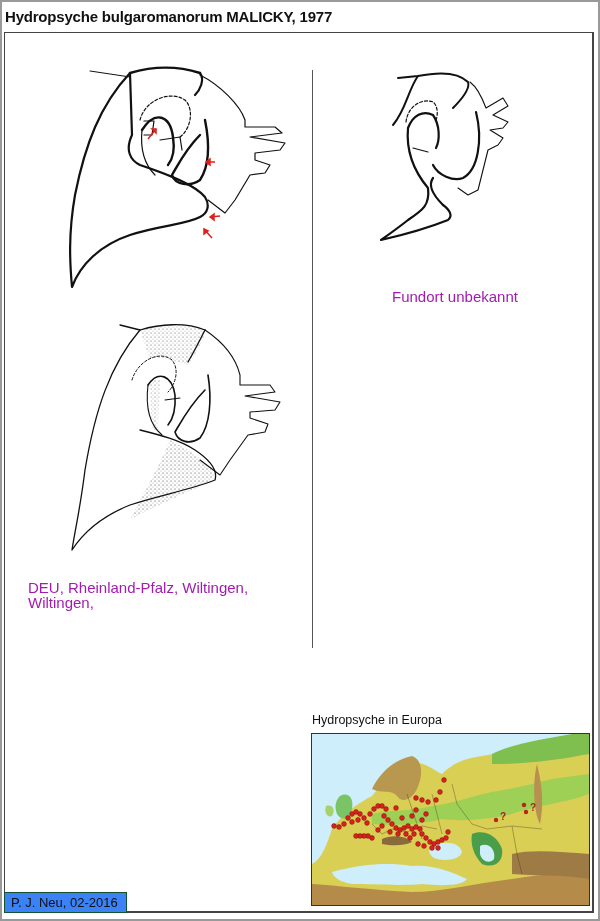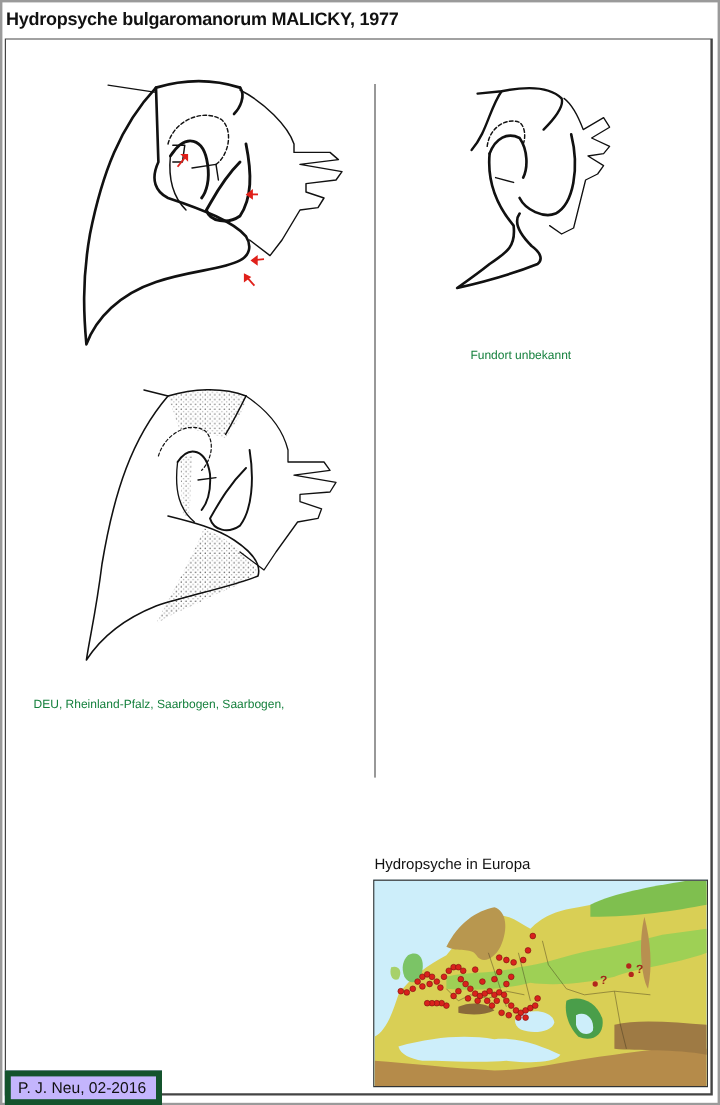--- a/index.html
+++ b/index.html
@@ -22,34 +22,34 @@
       border: 1px solid #444; border-right: 2px solid #444; border-bottom: 2px solid #444;
       background: #fff;
     }
     .divider {
       position: absolute; left: 312px; top: 70px; width: 1px; height: 578px;
       background: #555;
     }
     .drawing { position: absolute; }
     .drawing svg { display: block; }
     .caption {
-      position: absolute; font-size: 10px; line-height: 15px; color: #15803d;
+      position: absolute; font-size: 15px; line-height: 15px; color: #a21caf;
     }
     .caption-left { left: 28px; top: 580px; width: 290px; }
     .caption-right { left: 392px; top: 289px; }
     .map-title {
       position: absolute; left: 312px; top: 713px; font-size: 12.5px; color: #111;
     }
     .map {
       position: absolute; left: 311px; top: 733px; width: 277px; height: 171px;
       border: 1px solid #333; overflow: hidden; background: #cdeefa;
     }
     .footer-box {
       position: absolute; left: 4px; top: 892px; height: 19px; padding: 0 8px 0 6px;
-      border: 5px solid #14532d; background: #c4b5fd;
+      border: 1px solid #14532d; background: #3b82f6;
       font-size: 13px; line-height: 19px; color: #111;
     }
   </style>
 </head>
 <body>
 
 <div class="outer-frame"></div>
 
 <div class="title">Hydropsyche bulgaromanorum MALICKY, 1977</div>
 
@@ -129,21 +129,21 @@
       <path d="M78 65 C88 50 102 55 105 75 C106 90 102 100 98 105" stroke-width="1.6"></path>
       <path d="M78 65 C75 90 80 105 92 115" stroke-width="1.1"></path>
       <path d="M138 55 C142 80 140 105 130 118 C120 125 108 122 105 112 C112 100 120 85 135 70" stroke-width="1.6"></path>
       <path d="M135 10 C150 20 165 35 170 55 L170 65 L200 65 L205 72 L175 76 L210 82 L205 90 L180 92 L180 98 L198 104 L195 112 L178 115 L160 140 L150 155 L130 140" stroke-width="1.1"></path>
       <path d="M95 80 L110 78" stroke-width="1.1"></path>
     </g>
   </svg>
 </div>
 
 <div class="caption caption-left">
-  <div>DEU, Rheinland-Pfalz, Saarbogen, Saarbogen,</div>
+  <div>DEU, Rheinland-Pfalz, Wiltingen, Wiltingen,</div>
 </div>
 
 <div class="map-title">Hydropsyche in Europa</div>
 
 <div class="map">
   <svg width="277" height="171" viewBox="0 0 277 171">
     <rect width="277" height="171" fill="#cdeefa"></rect>
 
     <path d="M20 95 C30 80 45 70 60 62 C70 50 80 40 95 30 C110 25 120 35 130 40 C140 30 150 25 170 22 C190 18 210 15 230 12 C250 8 265 5 277 3 L277 171 L0 171 L0 130 C10 125 15 110 20 95 Z" fill="#d9cf55"></path>
 

